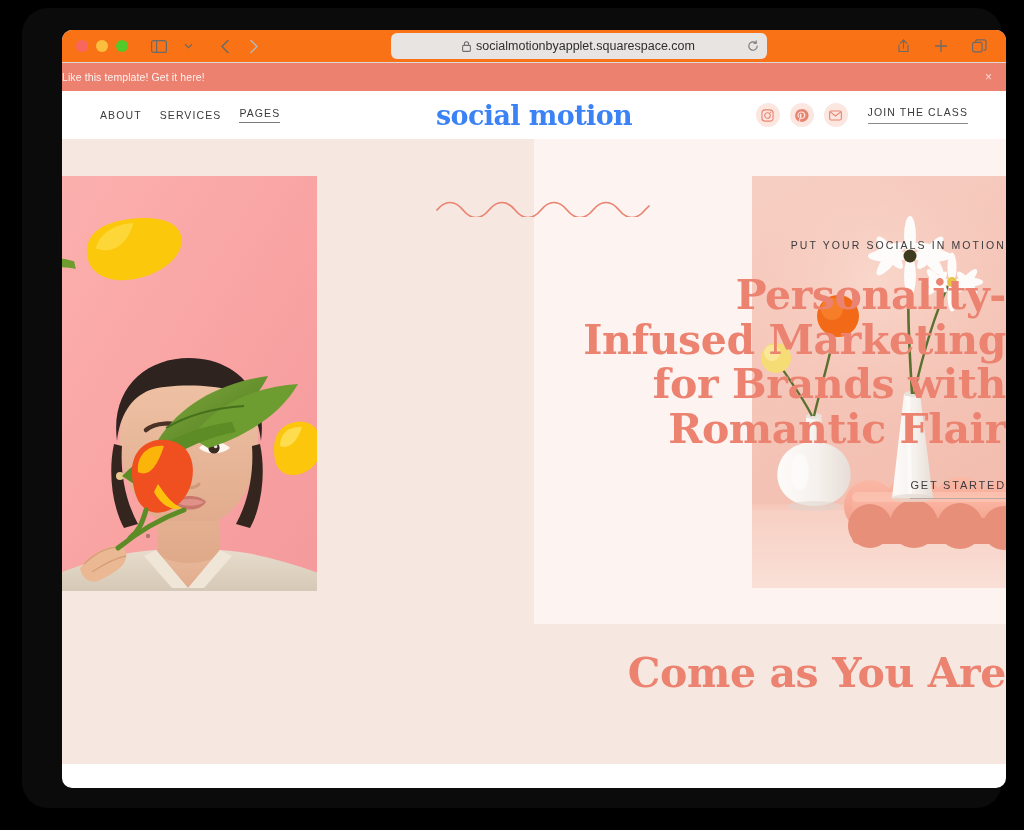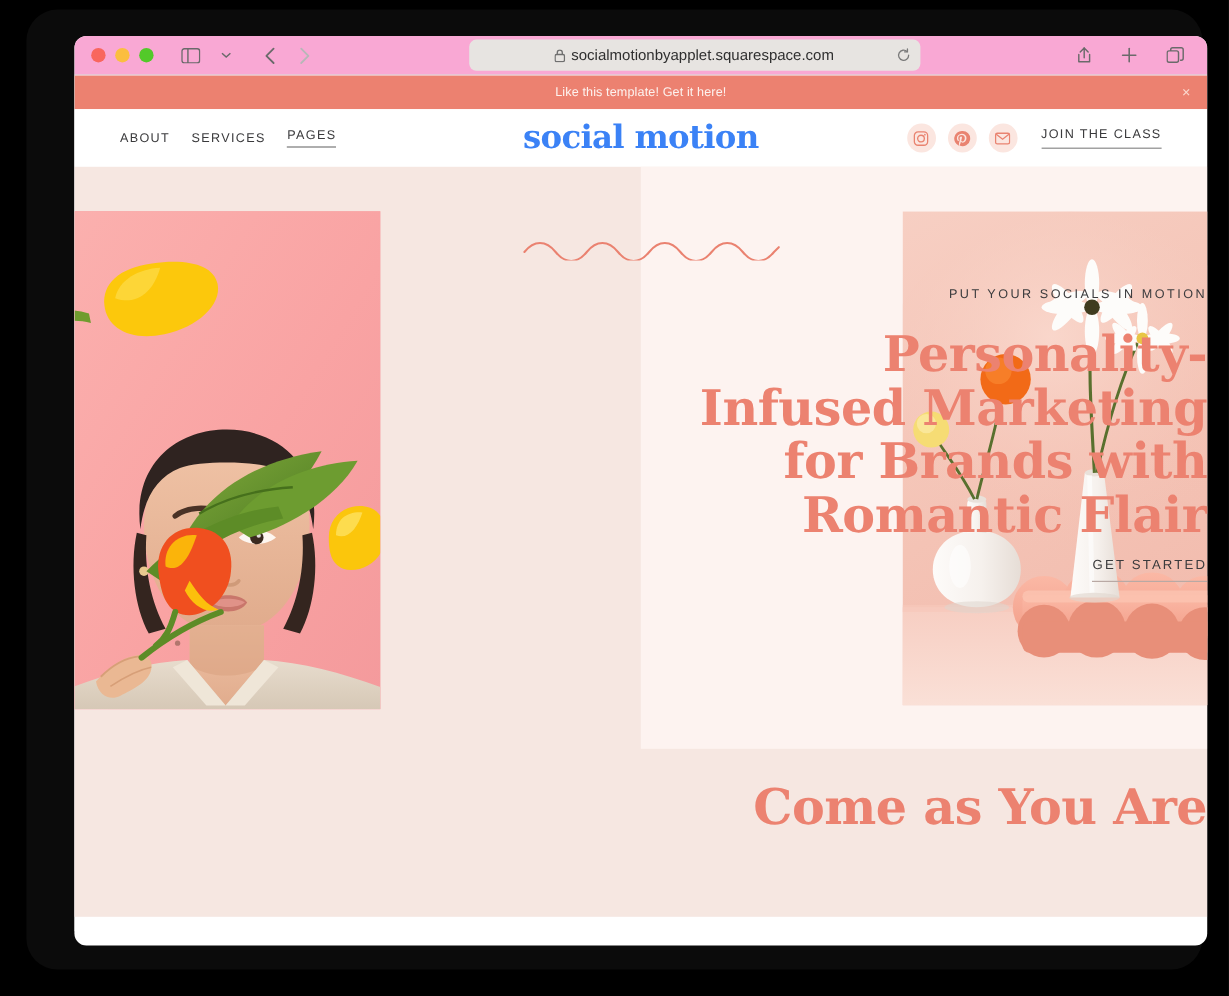--- a/index.html
+++ b/index.html
@@ -25,21 +25,21 @@
     width: 944px; height: 758px;
     background: #ffffff;
     border-radius: 10px;
     overflow: hidden;
   }
 
   
   .chrome {
     position: relative;
     height: 32px;
-    background: #f9a8d4;
+    background: #f97316;
     border-bottom: 1px solid #dcd9d6;
     display: flex;
     align-items: center;
     padding: 16px 14px;
   }
   .traffic { display: flex; gap: 8px; align-items: center; }
   .dot { width: 12px; height: 12px; border-radius: 50%; }
   .dot.red { background: #f9665e; }
   .dot.yellow { background: #fbbe3f; }
   .dot.green { background: #53c92a; }
@@ -71,21 +71,21 @@
   }
   .chrome-right { display: flex; align-items: center; gap: 12px; color: #5c5c5c; }
 
   
   .page { position: relative; width: 944px; height: 713px; background: #ffffff; }
 
   .promo {
     position: relative;
     height: 28px;
     background: #ec8170;
-    display: flex; align-items: center; justify-content: center;
+    display: flex; align-items: center; 
   }
   .promo-text { color: #fdf2ee; font-size: 10.5px; letter-spacing: .1px; }
   .promo-close {
     position: absolute; right: 14px; top: 50%; transform: translateY(-50%);
     color: #fbd9cf; font-size: 12px; line-height: 1;
   }
 
   
   .siteheader {
     position: relative;
@@ -173,21 +173,21 @@
     margin-top: 22px;
     font-family: "DejaVu Serif", serif;
     font-weight: bold;
     font-size: 41px;
     line-height: 1.09;
     color: #ec8270;
     letter-spacing: -0.4px;
   }
   .cta {
     display: inline-block;
-    margin-top: 13px;
+    margin-top: 27px;
     font-size: 11px;
     letter-spacing: 1.8px;
     color: #3b3b3d;
     border-bottom: 1.4px solid #b9a9a4;
     padding-bottom: 7px;
   }
 
   .section-title {
     position: absolute;
     left: 0; right: 0; top: 510px;

